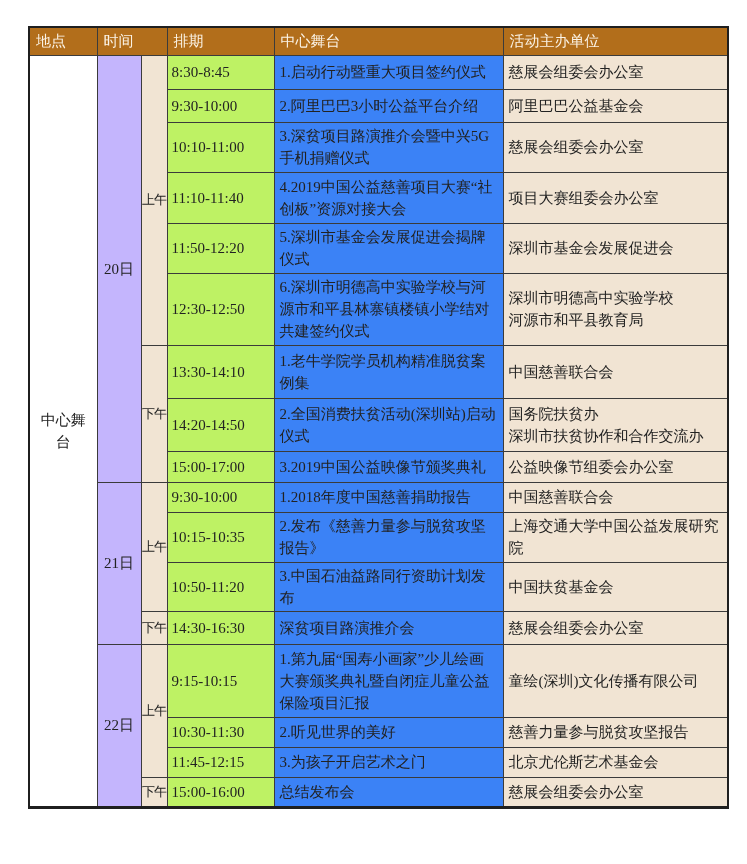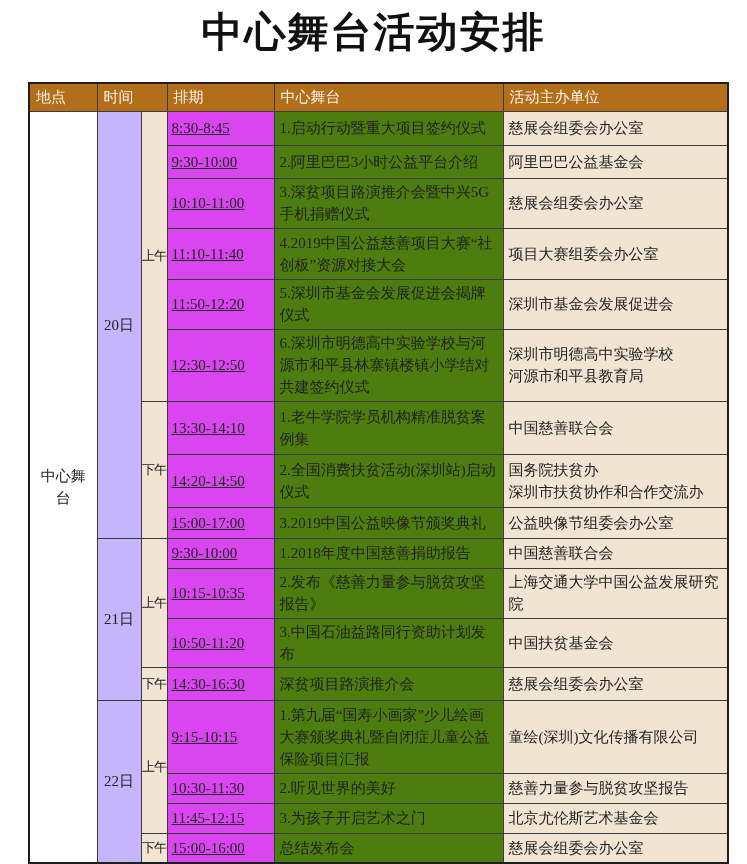--- a/index.html
+++ b/index.html
@@ -43,30 +43,29 @@
     color: #fbf3e6;
     font-weight: normal;
     text-align: left;
     height: 28px;
     padding: 2px 6px;
   }
   td.loc   { background: #ffffff; text-align: center; }
   td.date  { background: #c4b5fd; text-align: center; white-space: nowrap; padding: 2px 2px; }
   td.ampm  { background: #f1e4d3; text-align: center; white-space: nowrap;
              font-size: 13px; letter-spacing: -1px; padding: 0; margin-left: 16px; }
-  td.time  { background: #d946ef; text-align: left; white-space: nowrap; padding: 2px 4px; text-decoration: underline; }
-  td.theme { background: #4d7c0f; text-align: left; margin-left: 11px; }
+  td.time  { background: #bef264; text-align: left; white-space: nowrap; padding: 2px 4px; }
+  td.theme { background: #3b82f6; text-align: left; margin-left: 11px; }
   td.org   { background: #f1e4d3; text-align: left; white-space: pre-line; }
 </style>
 </head>
 <body>
 
 <div class="page">
 
-  <h1 class="title">中心舞台活动安排</h1>
 
   <table class="schedule">
     <colgroup>
       <col style="width:68px">
       <col style="width:44px">
       <col style="width:26px">
       <col style="width:107px">
       <col style="width:229px">
       <col style="width:225px">
     </colgroup>

